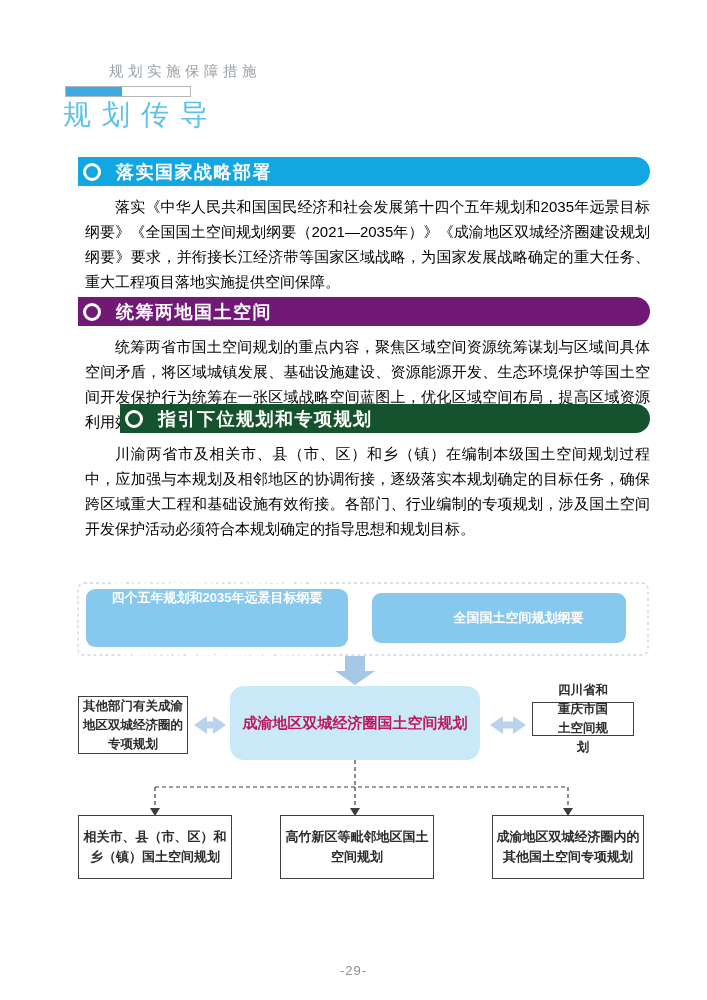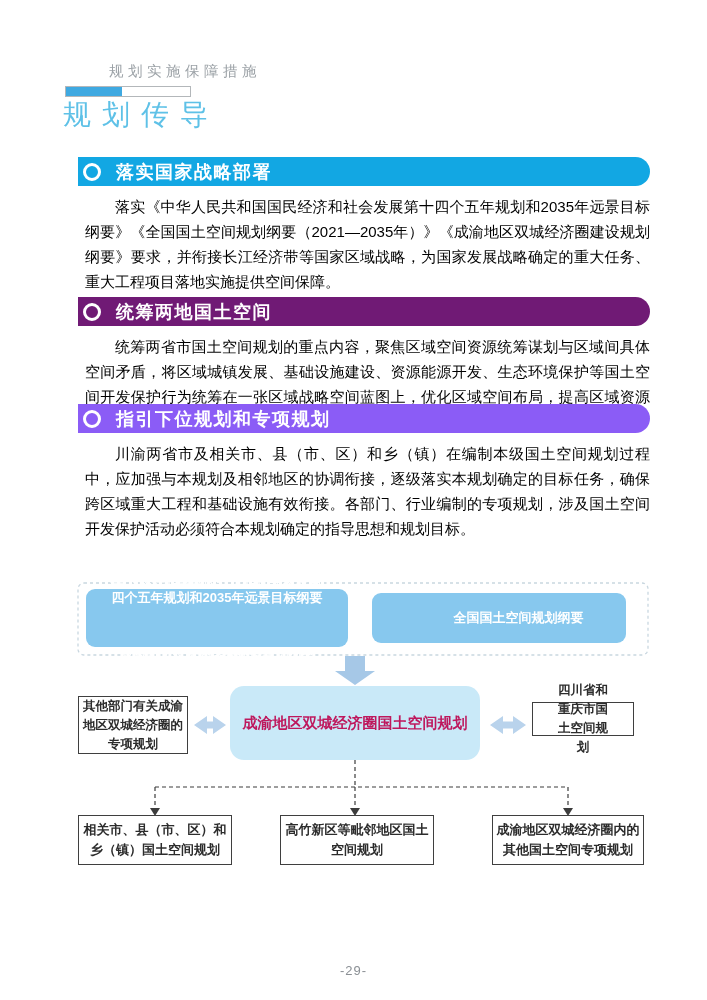--- a/index.html
+++ b/index.html
@@ -31,21 +31,21 @@
         text-align:center;box-sizing:border-box;gap:40px;}
   .blue-box{background:#87c8ee;color:#ffffff;font-weight:bold;font-size:13px;line-height:17.5px;border-radius:9px;padding-left:39px;}
   .b-topleft{left:86px;top:11px;width:262px;height:58px;padding:0 10px;flex-direction:column;}
   .b-topright{left:372px;top:15px;width:254px;height:50px;}
   .b-center{left:230px;top:108px;width:250px;height:74px;background:#c9e9f8;border-radius:14px;
             color:#be185d;font-weight:bold;font-size:15px;}
   .black-box{background:#ffffff;border:1.6px solid #3f3f3f;color:#2c2c2c;font-weight:bold;
              font-size:12.5px;line-height:19px;}
   .b-left{left:78px;top:118px;width:110px;height:58px;padding:0 3px;}
   .b-right{left:532px;top:124px;width:102px;height:34px;padding:0 21px;}
-  .b-bot{top:237px;height:50px;font-size:13px;line-height:20px;}
+  .b-bot{top:237px;height:64px;font-size:13px;line-height:20px;}
   .b-bot1{left:78px;width:154px;}
   .b-bot2{left:280px;width:154px;}
   .b-bot3{left:492px;width:152px;}
   
   .page-num{position:absolute;left:0;top:963px;width:707px;text-align:center;
             font-size:13px;color:#8a8f94;letter-spacing:1px;}
 </style>
 </head>
 <body>
 
@@ -67,21 +67,21 @@
 
   <div class="section sec2">
     <div class="sec-bar" style="background: #701a75;">
       <span class="ring"></span>
       <span>统筹两地国土空间</span>
     </div>
     <p>统筹两省市国土空间规划的重点内容，聚焦区域空间资源统筹谋划与区域间具体空间矛盾，将区域城镇发展、基础设施建设、资源能源开发、生态环境保护等国土空间开发保护行为统筹在一张区域战略空间蓝图上，优化区域空间布局，提高区域资源利用效率。</p>
   </div>
 
   <div class="section sec3">
-    <div class="sec-bar" style="background: #8b5cf6;">
+    <div class="sec-bar" style="background: #14532d; margin-left: 42px;">
       <span class="ring"></span>
       <span>指引下位规划和专项规划</span>
     </div>
     <p>川渝两省市及相关市、县（市、区）和乡（镇）在编制本级国土空间规划过程中，应加强与本规划及相邻地区的协调衔接，逐级落实本规划确定的目标任务，确保跨区域重大工程和基础设施有效衔接。各部门、行业编制的专项规划，涉及国土空间开发保护活动必须符合本规划确定的指导思想和规划目标。</p>
   </div>
 
   <div class="diagram">
     <svg width="707" height="312" viewBox="0 0 707 312">
 
       <rect x="78" y="5" width="570" height="72" rx="6" fill="none" stroke="#c9d7e0" stroke-width="1.3" stroke-dasharray="3,3"></rect>

